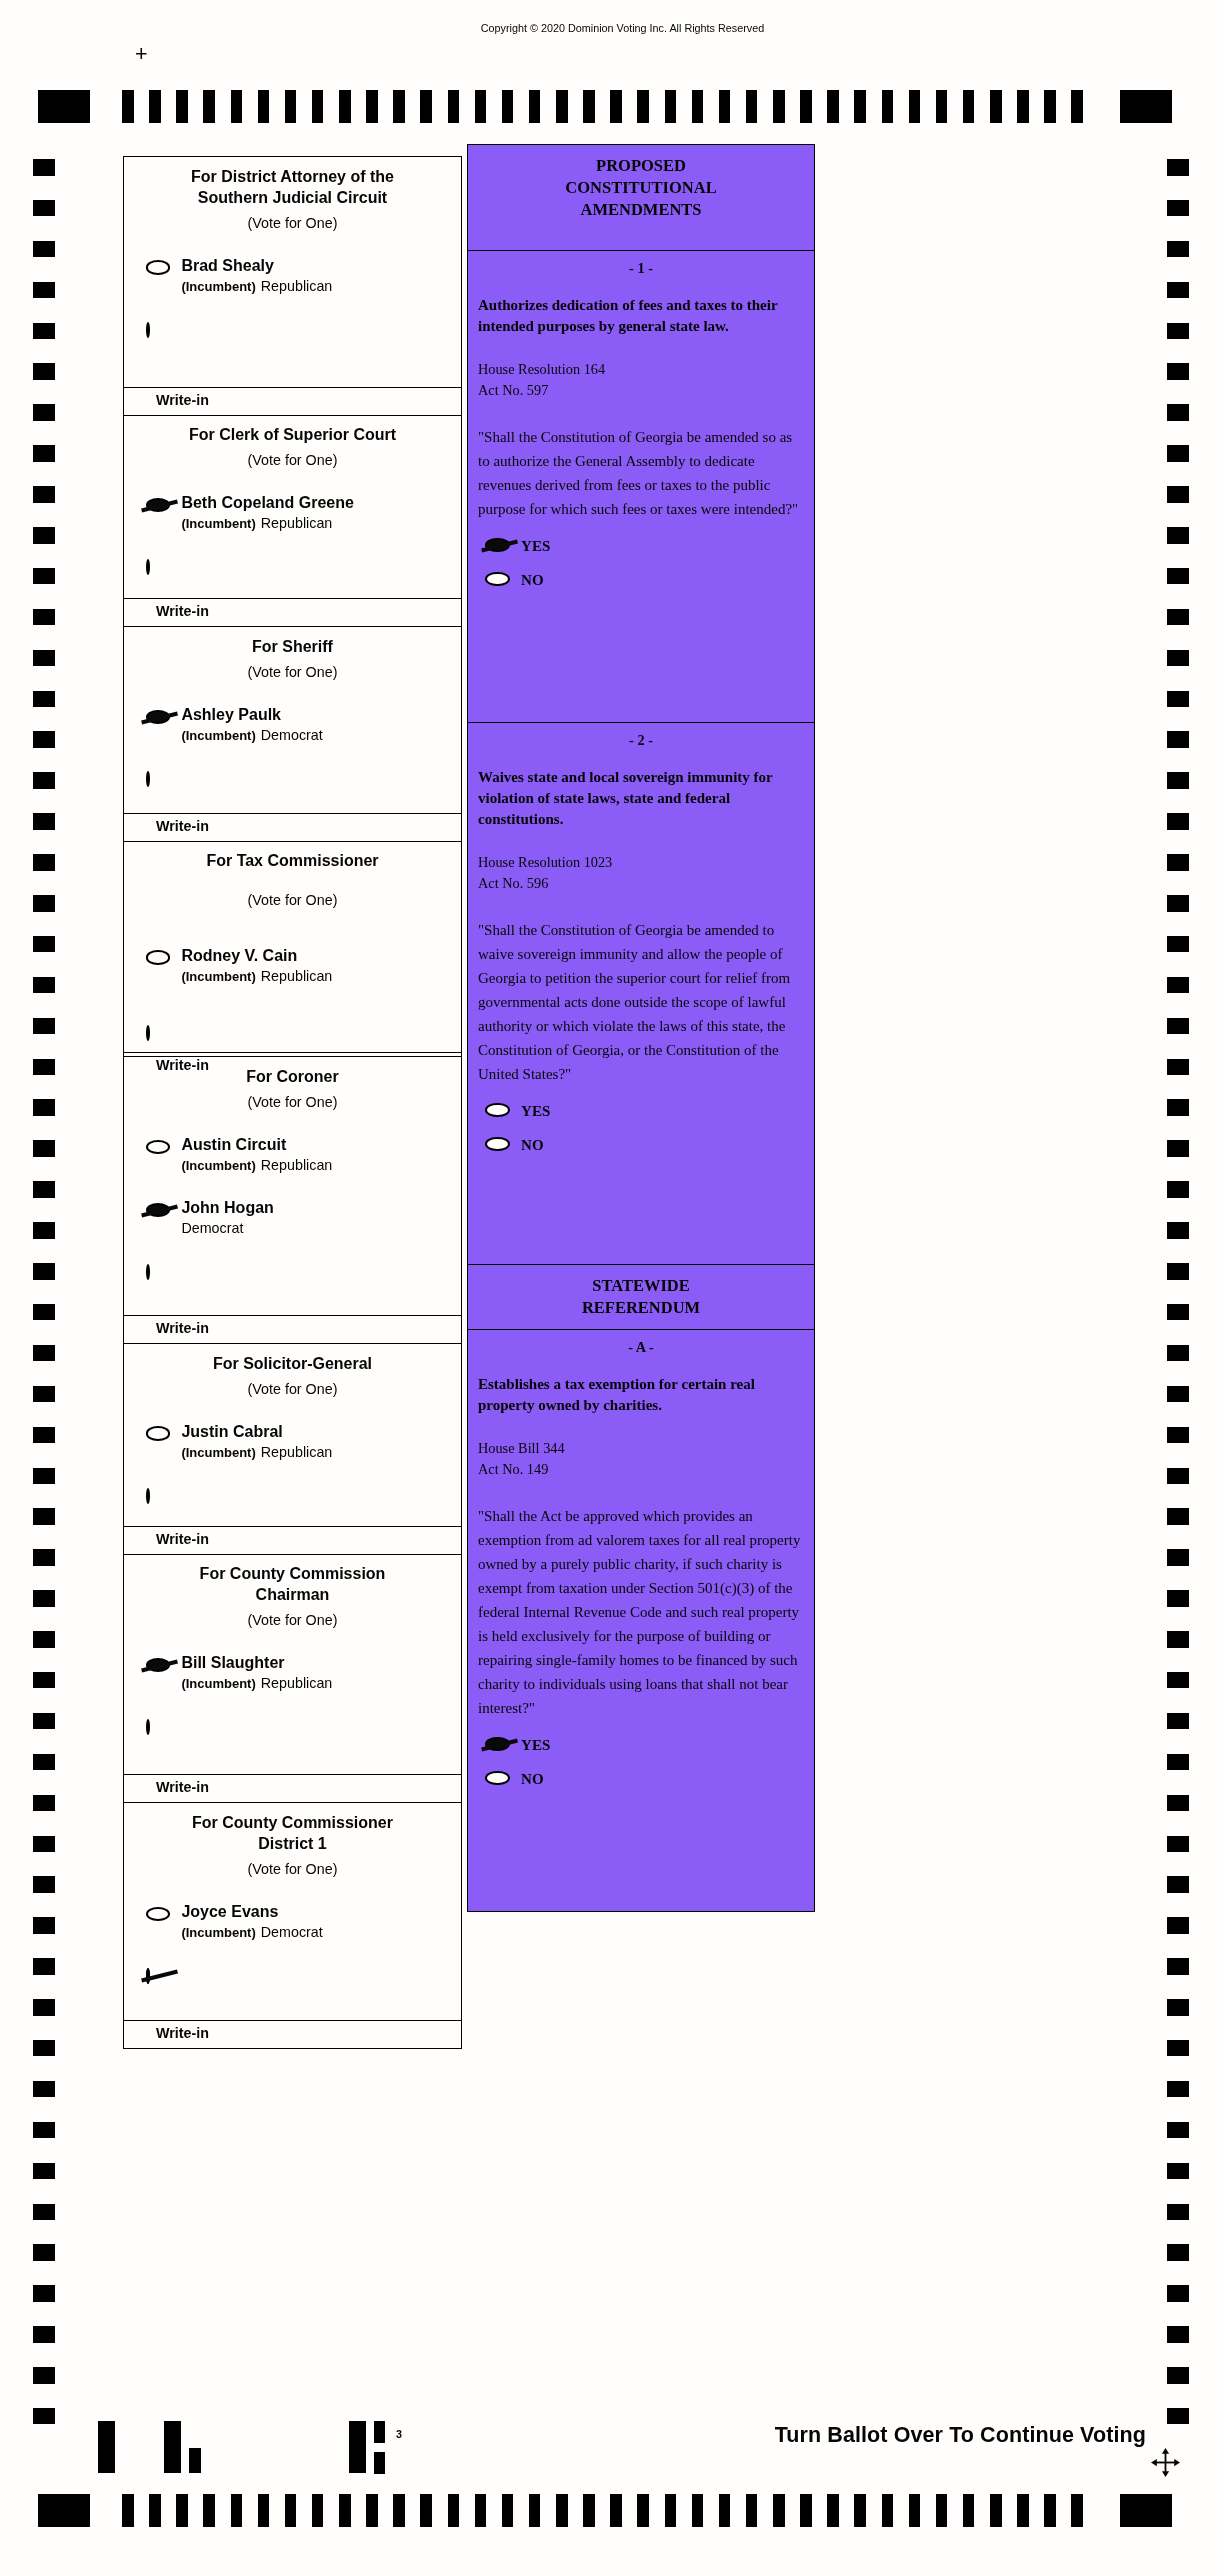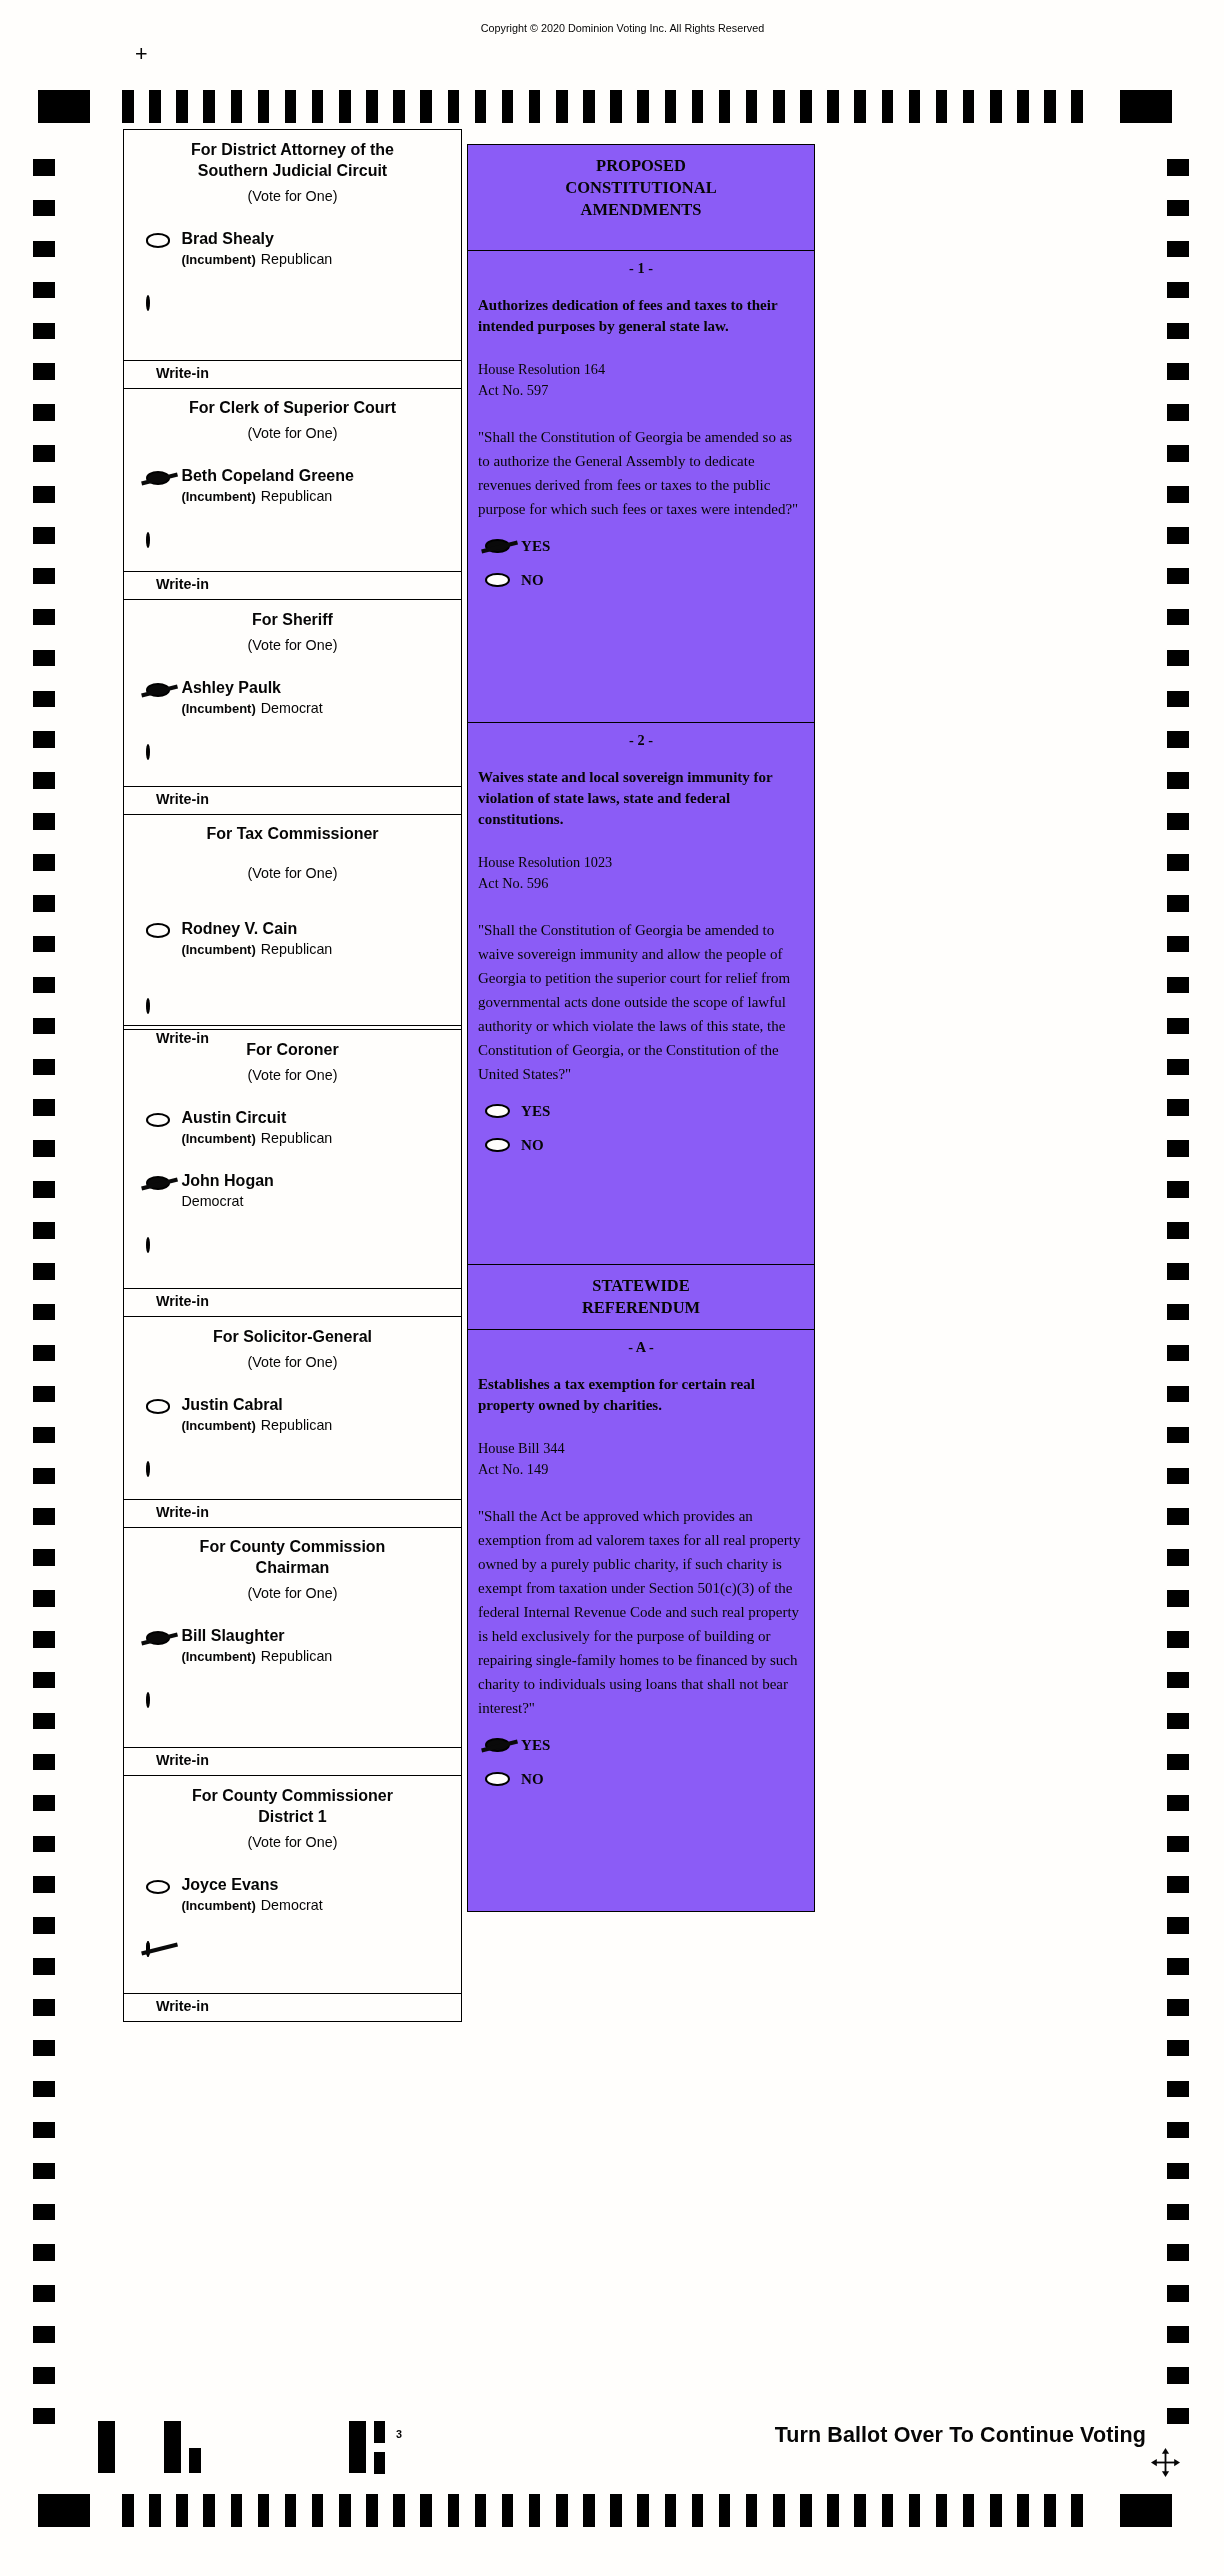--- a/index.html
+++ b/index.html
@@ -21,21 +21,21 @@
   .bars { flex:1; display:flex; justify-content:space-between; padding:0 37px 0 32px; }
   .tbar { width:11.5px; background:#000; }
 
   
   .side { position:absolute; top:159px; width:21.5px; display:flex; flex-direction:column; gap:24.4px; }
   .side.left { left:33px; }
   .side.right { left:1167px; }
   .sq { height:16.5px; background:#000; }
 
   
-  .contest-col { position:absolute; left:123px; top:129px; width:339px; }
+  .contest-col { position:absolute; left:123px; top:156px; width:339px; }
   .contest { border:1.4px solid #000; margin-top:-1.4px; display:flex; flex-direction:column; padding-top:8.6px; background:#fffefc; }
   .contest:first-child { margin-top:0; }
   .c-title { font-weight:bold; font-size:16px; line-height:21px; text-align:center; }
   .c-vote { text-align:center; font-size:14.3px; margin-top:7.2px; }
   .cand { display:flex; margin:26px 0 0 21.5px; }
   .oval { width:24.4px; height:14.3px; border:2.2px solid #000; border-radius:50%; flex:none; position:relative; background:#fffefc; }
   .oval.marked { background:#0a0a0a; }
   .oval.marked::after { content:""; position:absolute; left:-6.5px; width:37px; top:38%; height:3.6px; background:#0a0a0a; transform:rotate(-14deg); }
   .cand .oval { margin-top:3.6px; }
   .cand-info { margin-left:11.5px; }
@@ -51,21 +51,21 @@
   
   .measure-col { position:absolute; left:467px; top:144px; width:348px; border:1.4px solid #000; background:#8b5cf6;font-family:Liberation Serif, serif; }
   .msec { border-top:1.4px solid #000; }
   .msec:first-child { border-top:none; }
   .m-header { text-align:center; font-weight:bold; font-size:16.5px; line-height:22px; padding:10px 0; }
   .m-body { padding:8.6px 10px 8.6px; }
   .m-number { text-align:center; font-weight:bold; font-size:14.3px; }
   .m-summary { font-weight:bold; font-size:15px; line-height:21px; margin-top:18.7px; }
   .m-refs { font-size:14.3px; line-height:21.5px; margin-top:21.5px; }
   .m-question { font-size:15px; line-height:24px; margin-top:23px; }
-  .m-opt { display:flex; align-items:center; margin:17px 0 0 7.2px; }
+  .m-opt { display:flex; align-items:flex-start; margin:17px 0 0 7.2px; }
   .m-opt-label { font-weight:bold; font-size:15px; margin-left:11.5px; }
 
   
   .reg-bars { position:absolute; left:0; top:2421px; width:100%; height:53px; }
   .rb { position:absolute; background:#000; }
   .rb1 { left:98px; top:0; width:16.5px; height:52px; }
   .rb2 { left:164px; top:0; width:16.5px; height:52px; }
   .rb3 { left:189px; top:27px; width:11.5px; height:25px; }
   .rb4 { left:349px; top:0; width:16.5px; height:52px; }
   .rb5 { left:374px; top:0; width:10.8px; height:21.5px; }

